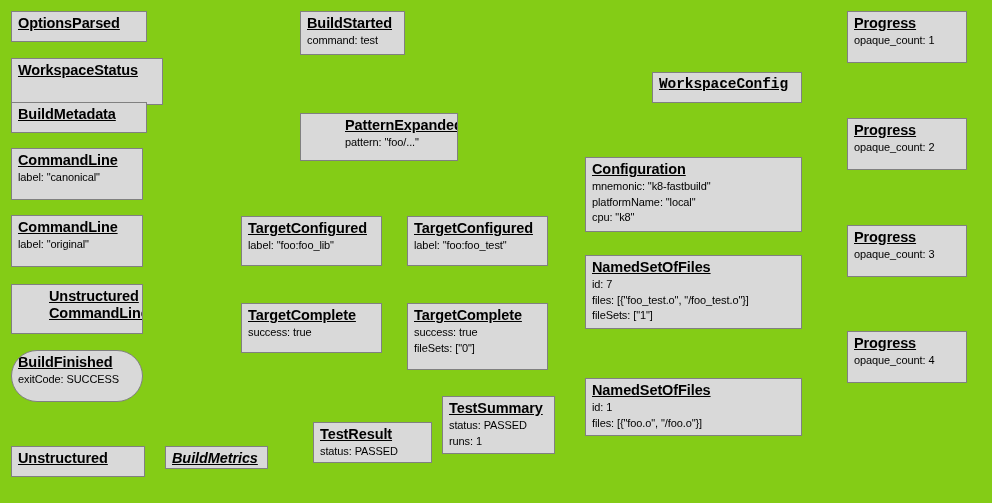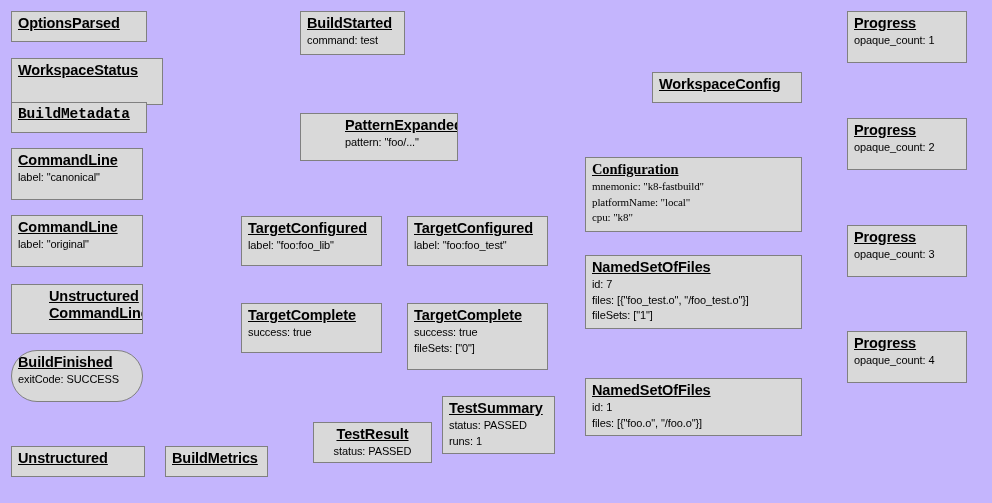--- a/index.html
+++ b/index.html
@@ -15,21 +15,21 @@
     overflow: hidden;
     font-family: "Liberation Sans", sans-serif;
     -webkit-font-smoothing: antialiased;
   }
   #graph {
     position: absolute;
     left: 0;
     top: 0;
     width: 992px;
     height: 503px;
-    background: #c4b5fd;
+    background: #84cc16;
   }
   .node {
     position: absolute;
     box-sizing: border-box;
     background: #d9d9d9;
     border: 1px solid #808080;
     padding: 3px 6px 4px 6px;
     color: #000000;
     overflow: hidden;
   }
@@ -76,45 +76,45 @@
     </div>
     <div class="node" style="left: 847px; top: 11px; width: 120px; height: 52px;">
       <span class="title">Progress</span>
       <span class="attrs">
         <span class="attr">opaque_count: 1</span>
       </span>
     </div>
     <div class="node" style="left: 11px; top: 58px; width: 152px; height: 47px;">
       <span class="title">WorkspaceStatus</span>
     </div>
-    <div class="node" style="left: 652px; top: 72px; width: 150px; height: 31px;">
+    <div class="node" style="left: 652px; top: 72px; width: 150px; height: 31px; font-family: Liberation Mono, monospace;">
       <span class="title">WorkspaceConfig</span>
     </div>
-    <div class="node" style="left: 11px; top: 102px; width: 136px; height: 31px; font-family: Liberation Mono, monospace;">
+    <div class="node" style="left: 11px; top: 102px; width: 136px; height: 31px;">
       <span class="title">BuildMetadata</span>
     </div>
     <div class="node" style="left: 300px; top: 113px; width: 158px; height: 48px; padding-left: 44px;">
       <span class="title">PatternExpanded</span>
       <span class="attrs">
         <span class="attr">pattern: "foo/..."</span>
       </span>
     </div>
     <div class="node" style="left: 847px; top: 118px; width: 120px; height: 52px;">
       <span class="title">Progress</span>
       <span class="attrs">
         <span class="attr">opaque_count: 2</span>
       </span>
     </div>
     <div class="node" style="left: 11px; top: 148px; width: 132px; height: 52px;">
       <span class="title">CommandLine</span>
       <span class="attrs">
         <span class="attr">label: "canonical"</span>
       </span>
     </div>
-    <div class="node" style="left: 585px; top: 157px; width: 217px; height: 75px; font-family: Liberation Serif, serif;">
+    <div class="node" style="left: 585px; top: 157px; width: 217px; height: 75px;">
       <span class="title">Configuration</span>
       <span class="attrs">
         <span class="attr">mnemonic: "k8-fastbuild"</span>
         <span class="attr">platformName: "local"</span>
         <span class="attr">cpu: "k8"</span>
       </span>
     </div>
     <div class="node" style="left: 11px; top: 215px; width: 132px; height: 52px;">
       <span class="title">CommandLine</span>
       <span class="attrs">
@@ -182,25 +182,25 @@
         <span class="attr">files: [{"foo.o", "/foo.o"}]</span>
       </span>
     </div>
     <div class="node" style="left: 442px; top: 396px; width: 113px; height: 58px;">
       <span class="title">TestSummary</span>
       <span class="attrs">
         <span class="attr">status: PASSED</span>
         <span class="attr">runs: 1</span>
       </span>
     </div>
-    <div class="node" style="left: 313px; top: 422px; width: 119px; height: 41px; text-align: center;">
+    <div class="node" style="left: 313px; top: 422px; width: 119px; height: 41px;">
       <span class="title">TestResult</span>
       <span class="attrs">
         <span class="attr">status: PASSED</span>
       </span>
     </div>
     <div class="node" style="left: 11px; top: 446px; width: 134px; height: 31px;">
       <span class="title">Unstructured</span>
     </div>
-    <div class="node" style="left: 165px; top: 446px; width: 103px; height: 31px;">
+    <div class="node" style="left: 165px; top: 446px; width: 103px; height: 23px; font-style: italic;">
       <span class="title">BuildMetrics</span>
     </div>
   </div>
 
 </body></html>

